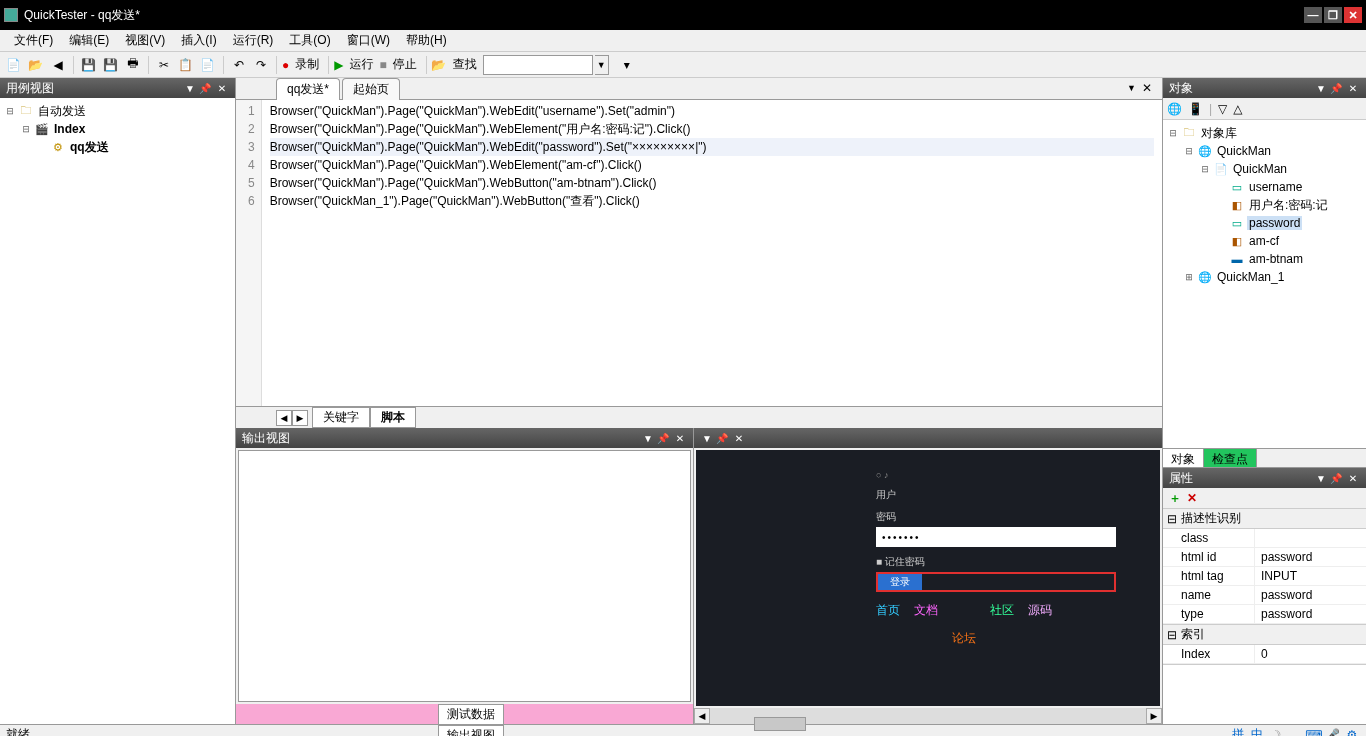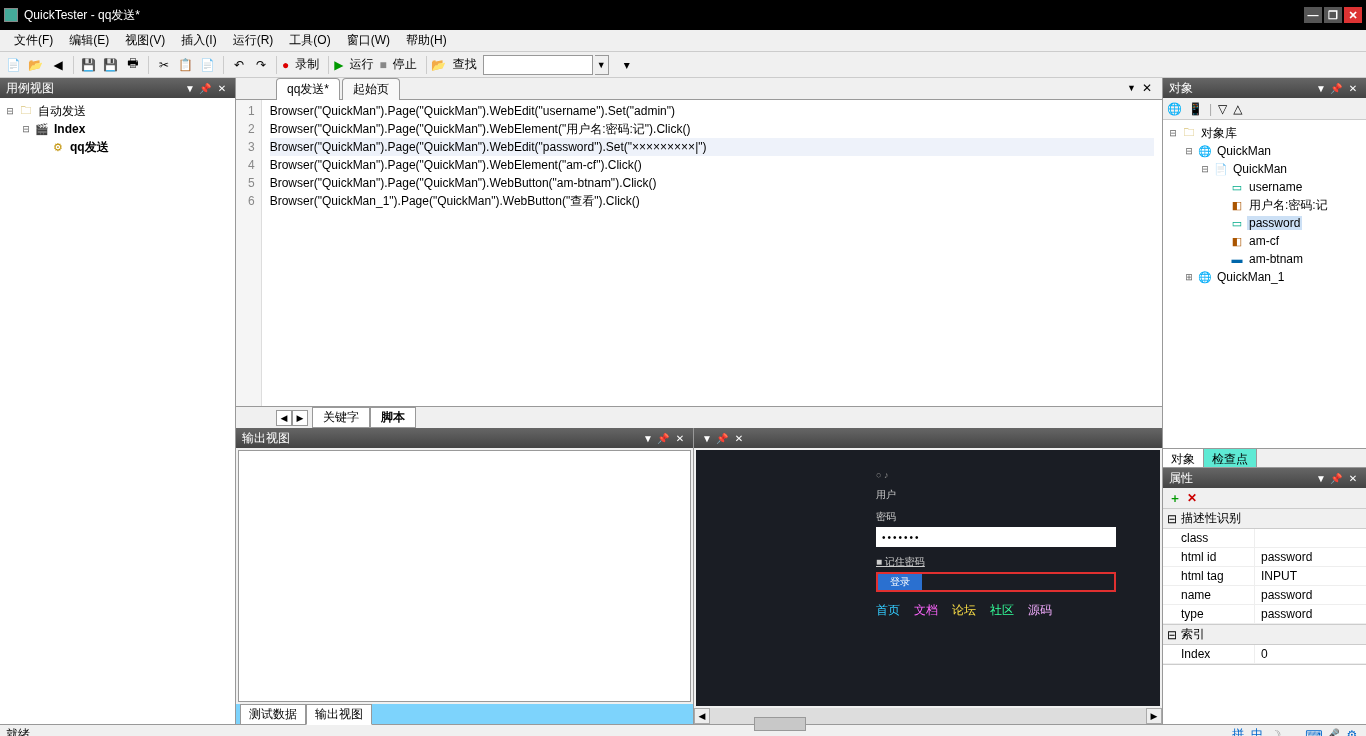--- a/index.html
+++ b/index.html
@@ -58,47 +58,47 @@
 
 .editor-bottom-tabs { height: 22px; background: #f0f0f0; border-top: 1px solid #999; display: flex; align-items: center; padding-left: 40px; }
 .editor-bottom-tabs .navbtns { display: flex; margin-right: 4px; }
 .editor-bottom-tabs .navbtn { width: 16px; height: 16px; border: 1px solid #999; font-size: 9px; display: flex; align-items: center; justify-content: center; background: #fff; cursor: pointer; }
 .editor-bottom-tabs .btab { padding: 1px 10px; border: 1px solid #999; background: #fff; cursor: pointer; }
 .editor-bottom-tabs .btab.active { font-weight: bold; }
 
 .bottom-panels { display: flex; height: 296px; }
 .output-panel { flex: 0 0 458px; display: flex; flex-direction: column; border-right: 1px solid #999; }
 .output-body { flex: 1; background: #fff; border: 1px solid #999; margin: 2px; }
-.output-tabs { height: 20px; display: flex; align-items: center; padding-left: 4px; background: #7dd3fc; }
+.output-tabs { height: 20px; display: flex; align-items: center; padding-left: 13px; background: #f9a8d4; flex-direction: column; }
 .output-tabs .otab { padding: 1px 8px; border: 1px solid #999; background: #fff; cursor: pointer; }
 .output-tabs .otab.active { border-bottom-color: #fff; font-weight: normal; }
 
 .screenshot-panel { flex: 1; display: flex; flex-direction: column; }
 .screenshot-body { flex: 1; background: #1a1d24; margin: 2px; overflow: auto; position: relative; color: #fff; }
 .sc-content { padding: 20px 40px 20px 180px; }
 .sc-title { text-align: right; font-size: 16px; margin-bottom: 18px; padding-right: 10px; }
 .sc-tiny { font-size: 9px; color: #888; margin-bottom: 4px; }
 .sc-label { font-size: 10px; color: #ccc; margin: 8px 0 3px; }
 .sc-input { width: 240px; height: 20px; background: #fff; color: #000; border: none; padding: 0 6px; display: block; font-size: 10px; }
 .sc-input.pwd { letter-spacing: 2px; }
-.sc-check { font-size: 10px; color: #ccc; margin: 8px 0 3px; text-decoration: underline; }
+.sc-check { font-size: 10px; color: #ccc; margin: 8px 0 3px; }
 .sc-btn-row { width: 240px; border: 2px solid #e03030; display: flex; height: 20px; }
 .sc-btn { width: 44px; background: #2a70d0; color: #fff; font-size: 10px; display: flex; align-items: center; justify-content: center; }
 .sc-link { font-size: 10px; margin-top: 10px; display: flex; gap: 14px; }
-.sc-link span:nth-child(1){color:#3cf;} .sc-link span:nth-child(2){color:#f6f;} .sc-link span:nth-child(3){color:#fde047;} .sc-link span:nth-child(4){color:#3f9;} .sc-link span:nth-child(5){color:#f0abfc;}
+.sc-link span:nth-child(1){color:#3cf;} .sc-link span:nth-child(2){color:#f6f;} .sc-link span:nth-child(3){color:#f97316;margin-top:28px;} .sc-link span:nth-child(4){color:#3f9;} .sc-link span:nth-child(5){color:#f0abfc;}
 .sc-scroll { height: 16px; background: #ddd; display: flex; align-items: center; }
 .sc-scroll .sbtn { width: 16px; height: 16px; background: #eee; border: 1px solid #aaa; font-size: 9px; display: flex; align-items: center; justify-content: center; }
 .sc-scroll .strack { flex: 1; position: relative; }
 .sc-scroll .sthumb { position: absolute; left: 10%; width: 12%; height: 14px; top: 1px; background: #c8c8c8; border: 1px solid #999; }
 
 .right-panel { width: 204px; display: flex; flex-direction: column; border-left: 1px solid #999; }
 .obj-toolbar { height: 22px; background: #f0f0f0; display: flex; align-items: center; padding: 0 4px; gap: 6px; border-bottom: 1px solid #ccc; }
 .obj-tree { flex: 1; background: #fff; padding: 4px; overflow: auto; }
 .obj-tabs { height: 20px; display: flex; border-top: 1px solid #999; border-bottom: 1px solid #999; }
-.obj-tabs .otab2 { padding: 2px 8px; border-right: 1px solid #999; cursor: pointer; background: #5eead4; }
+.obj-tabs .otab2 { padding: 2px 8px; border-right: 1px solid #999; cursor: pointer; background: #22c55e; }
 .obj-tabs .otab2.active { background: #fff; }
 .props-toolbar { height: 20px; background: #f0f0f0; display: flex; align-items: center; padding: 0 6px; gap: 6px; }
 .props-grid { background: #fff; }
 .props-grid .section { background: #f0f0f0; padding: 1px 4px; border-top: 1px solid #ccc; border-bottom: 1px solid #ccc; display: flex; align-items: center; gap: 4px; }
 .props-grid .row { display: flex; border-bottom: 1px solid #eee; }
 .props-grid .cell-k { width: 92px; padding: 2px 6px 2px 18px; border-right: 1px solid #eee; }
 .props-grid .cell-v { flex: 1; padding: 2px 6px; }
 .props-desc { height: 60px; background: #fff; border-top: 1px solid #ccc; }
 
 .statusbar { height: 20px; background: #f0f0f0; border-top: 1px solid #999; display: flex; align-items: center; padding: 0 6px; }

